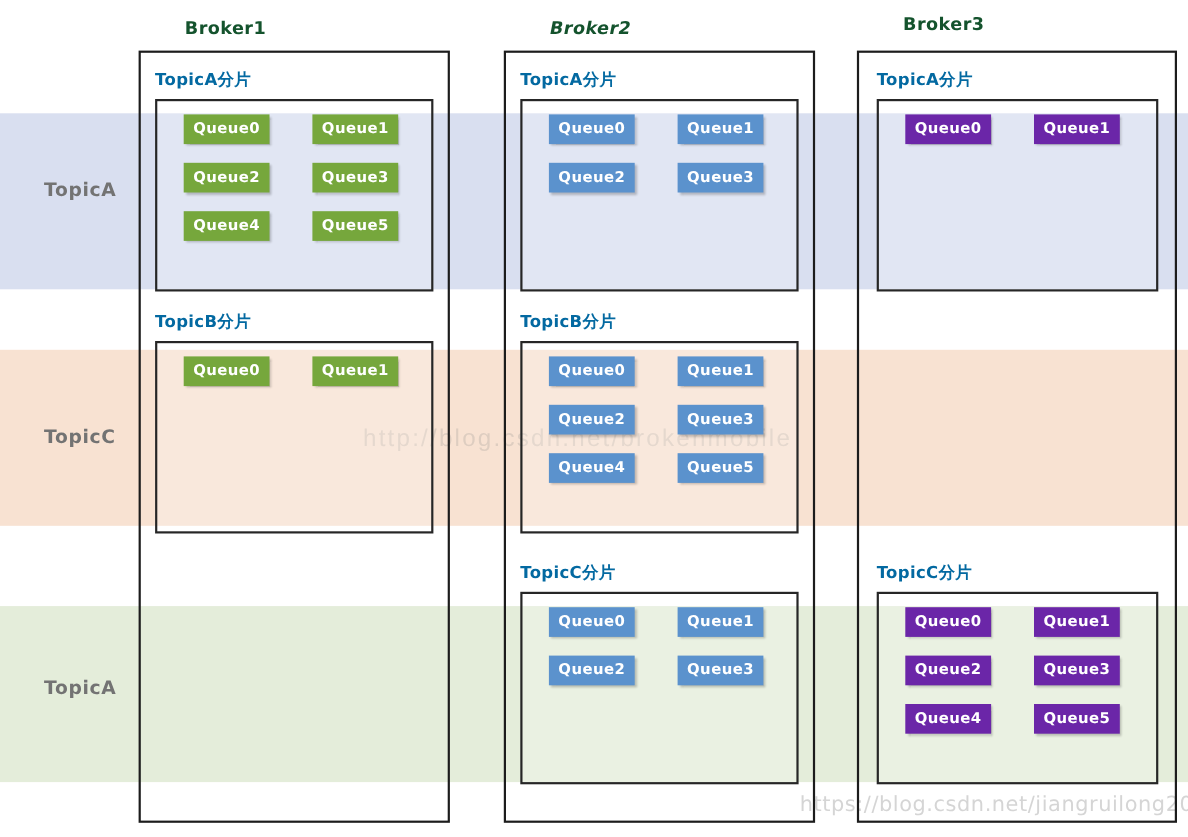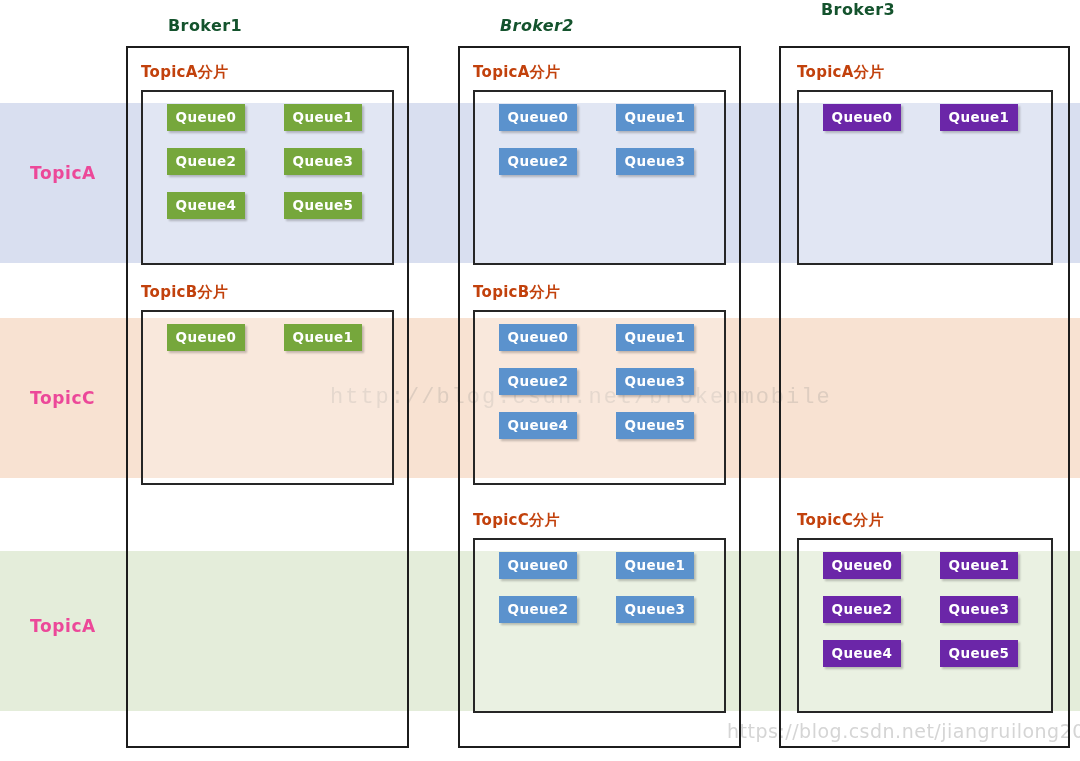--- a/index.html
+++ b/index.html
@@ -24,38 +24,38 @@
     left: 0;
     width: 1080px;
     z-index: 1;
   }
   .band-a { top: 103px; height: 160px; background: #d9dff0; }
   .band-b { top: 318px; height: 160px; background: #f8e2d2; }
   .band-c { top: 551px; height: 160px; background: #e4edda; }
 
   .band-label {
     position: absolute;
-    left: 30px;
+    left: 40px;
     font-size: 17px;
     font-weight: bold;
-    color: #ec4899;
+    color: #737373;
     letter-spacing: 0.6px;
     z-index: 4;
   }
   .label-a { top: 163px; }
   .label-b { top: 388px; }
   .label-c { top: 616px; }
 
   
   .watermark {
     position: absolute;
     z-index: 2;
     color: #c9bdb3;
     opacity: 0.55;
-    font-family: Liberation Mono, monospace;
+    font-family: Liberation Sans, sans-serif;
     letter-spacing: 2px;
     white-space: nowrap;
     pointer-events: none;
   }
   .watermark-mid {
     top: 385px;
     left: 330px;
     font-size: 22px;
   }
   .watermark-bottom {
@@ -89,21 +89,21 @@
   .shard {
     position: absolute;
     z-index: 3;
   }
   .shard-title {
     position: absolute;
     top: 0;
     left: 0;
     font-size: 15px;
     font-weight: bold;
-    color: #c2410c;
+    color: #0369a1;
     letter-spacing: 0.3px;
     white-space: nowrap;
   }
   .shard-box {
     position: absolute;
     box-sizing: border-box;
     border: 2px solid #262626;
     background: rgba(255,255,255,0.22);
   }
   .queue-grid {
@@ -209,21 +209,21 @@
     <div class="shard-box" style="left:0px; top:27px; width:253px; height:175px;">
       <div class="queue-grid">
         <div class="queue q-blue" style="left:24px; top:12px;">Queue0</div>
         <div class="queue q-blue" style="left:141px; top:12px;">Queue1</div>
         <div class="queue q-blue" style="left:24px; top:56px;">Queue2</div>
         <div class="queue q-blue" style="left:141px; top:56px;">Queue3</div>
       </div>
     </div>
   </div>
 
-  <div class="broker-title" style="left:821px; top:0;">Broker3</div>
+  <div class="broker-title" style="left:821px; top:12px;">Broker3</div>
   <div class="broker-box" style="left:779px; top:46px; width:291px; height:702px;"></div>
 
   <div class="shard" style="left:797px; top:63px; width:256px; height:202px;">
     <div class="shard-title">TopicA分片</div>
     <div class="shard-box" style="left:0px; top:27px; width:256px; height:175px;">
       <div class="queue-grid">
         <div class="queue q-purple" style="left:24px; top:12px;">Queue0</div>
         <div class="queue q-purple" style="left:141px; top:12px;">Queue1</div>
       </div>
     </div>

